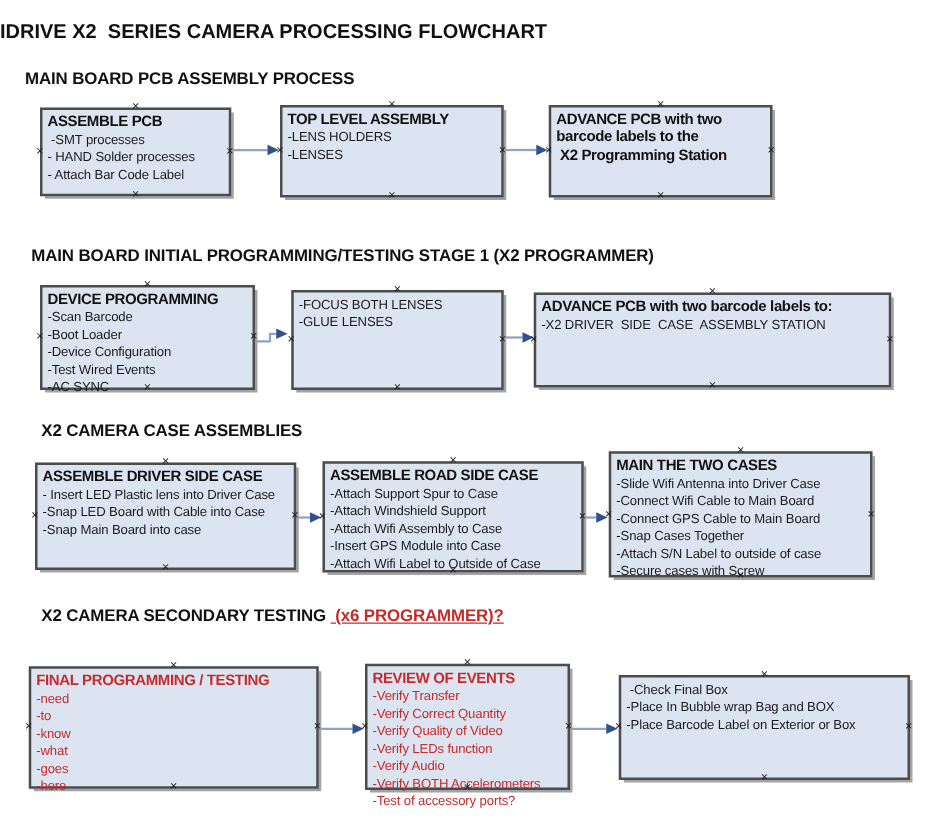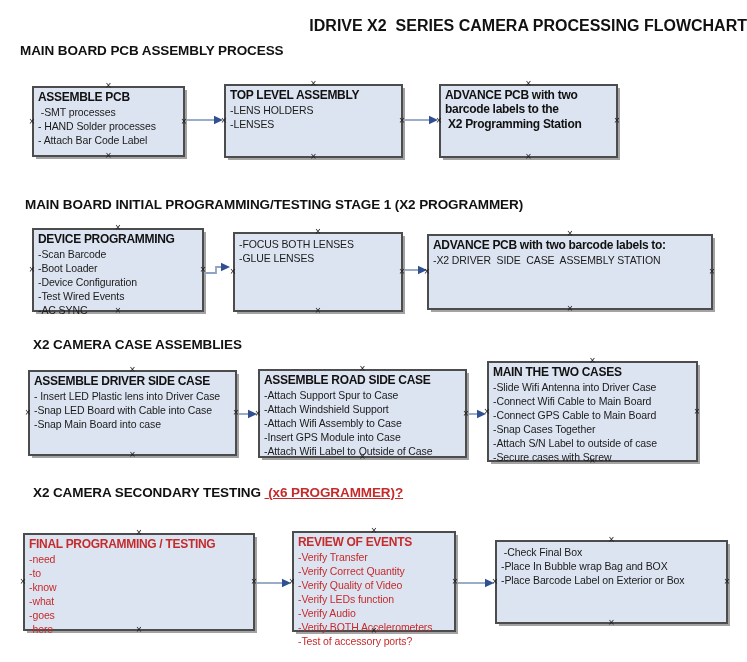--- a/index.html
+++ b/index.html
@@ -3,21 +3,21 @@
 <meta charset="utf-8">
 <style>
   html,body{margin:0;padding:0;background:#ffffff;}
   #canvas{
     position:relative;width:747px;height:662px;background:#ffffff;
     font-family:"Liberation Sans","DejaVu Sans",sans-serif;
     color:var(--body-text,#1a1a1a);overflow:hidden;
   }
   .page-title{
     position:absolute;top:17px;left:0;width:747px;margin:0;
-    text-align:right;font-size:16px;font-weight:bold;color:#111;
+    text-align:left;font-size:16px;font-weight:bold;color:#111;
     white-space:pre;letter-spacing:0px;
   }
   .section-heading{
     position:absolute;margin:0;font-size:13.5px;font-weight:bold;color:#111;
     white-space:pre;letter-spacing:-0.1px;
   }
   .section-heading .red-part{color:var(--red,#c52b2b);text-decoration:underline;}
   .box{
     position:absolute;box-sizing:border-box;
     background:var(--box-fill,#dde4f1);
@@ -81,21 +81,21 @@
     <g>
       <line class="aline" x1="256" y1="583" x2="282" y2="583"></line>
       <polygon class="ahead" points="291,583 282,578.8 282,587.2"></polygon>
     </g>
     <g>
       <line class="aline" x1="457" y1="583" x2="485" y2="583"></line>
       <polygon class="ahead" points="494,583 485,578.8 485,587.2"></polygon>
     </g>
   </svg>
 
-  <h2 class="section-heading" style="left:20px;top:43px">MAIN BOARD PCB ASSEMBLY PROCESS</h2>
+  <h2 class="section-heading" style="left:20px;top:55px">MAIN BOARD PCB ASSEMBLY PROCESS</h2>
 
   <div class="box" style="left:32px;top:86px;width:153px;height:71px">
     <div class="box-title">ASSEMBLE PCB</div>
     <ul class="box-items">
       <li> -SMT processes</li>
       <li>- HAND Solder processes</li>
       <li>- Attach Bar Code Label</li>
     </ul>
   <span class="handle h-top">×</span>
       <span class="handle h-bottom">×</span>

